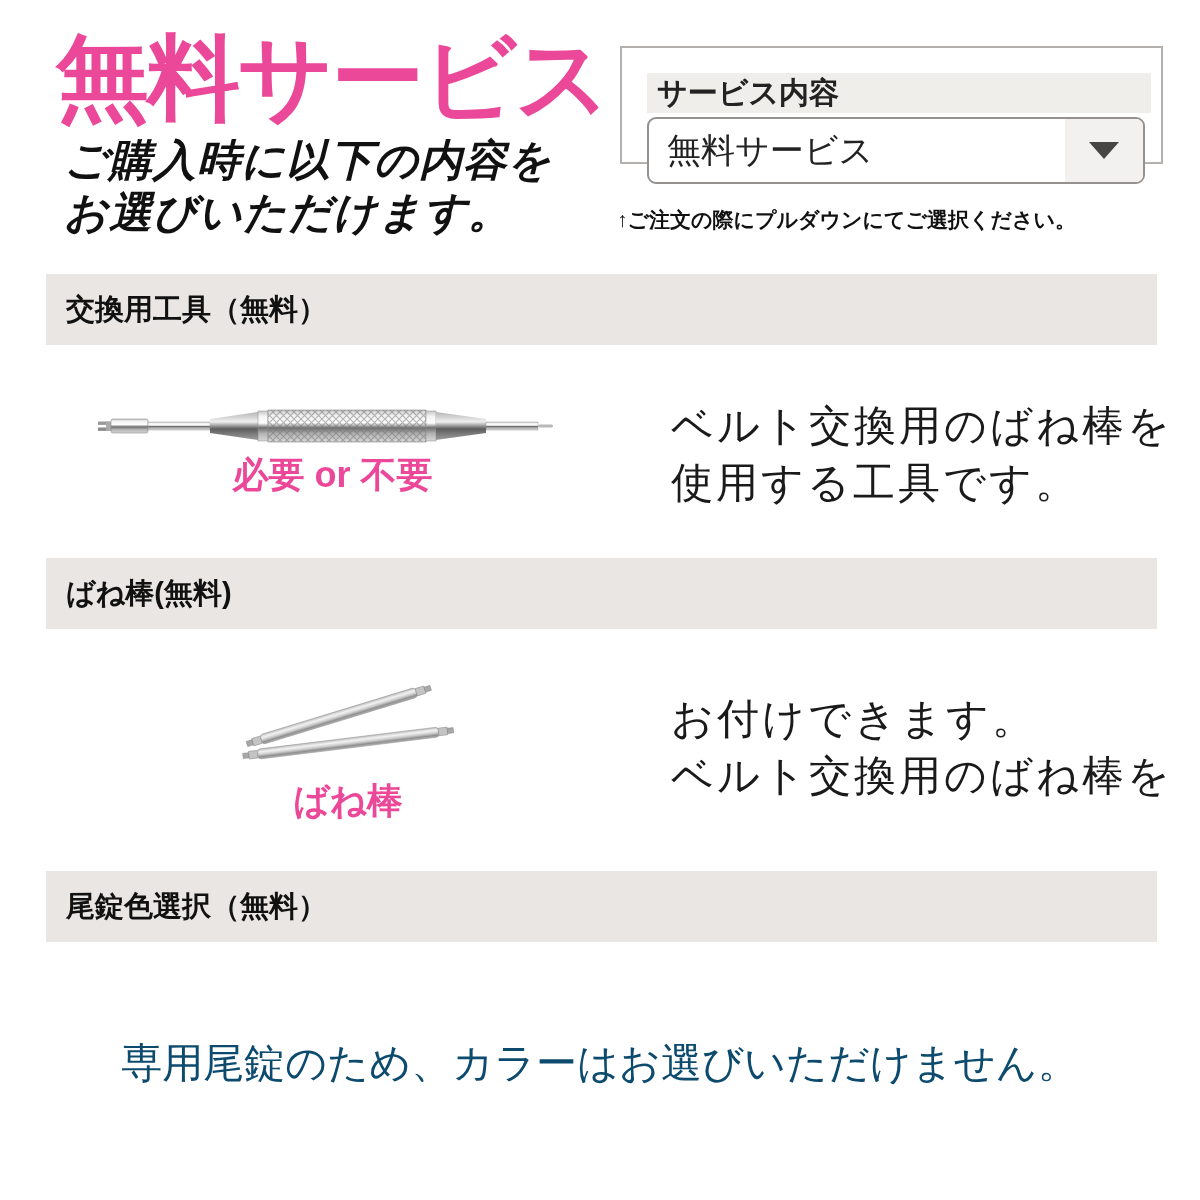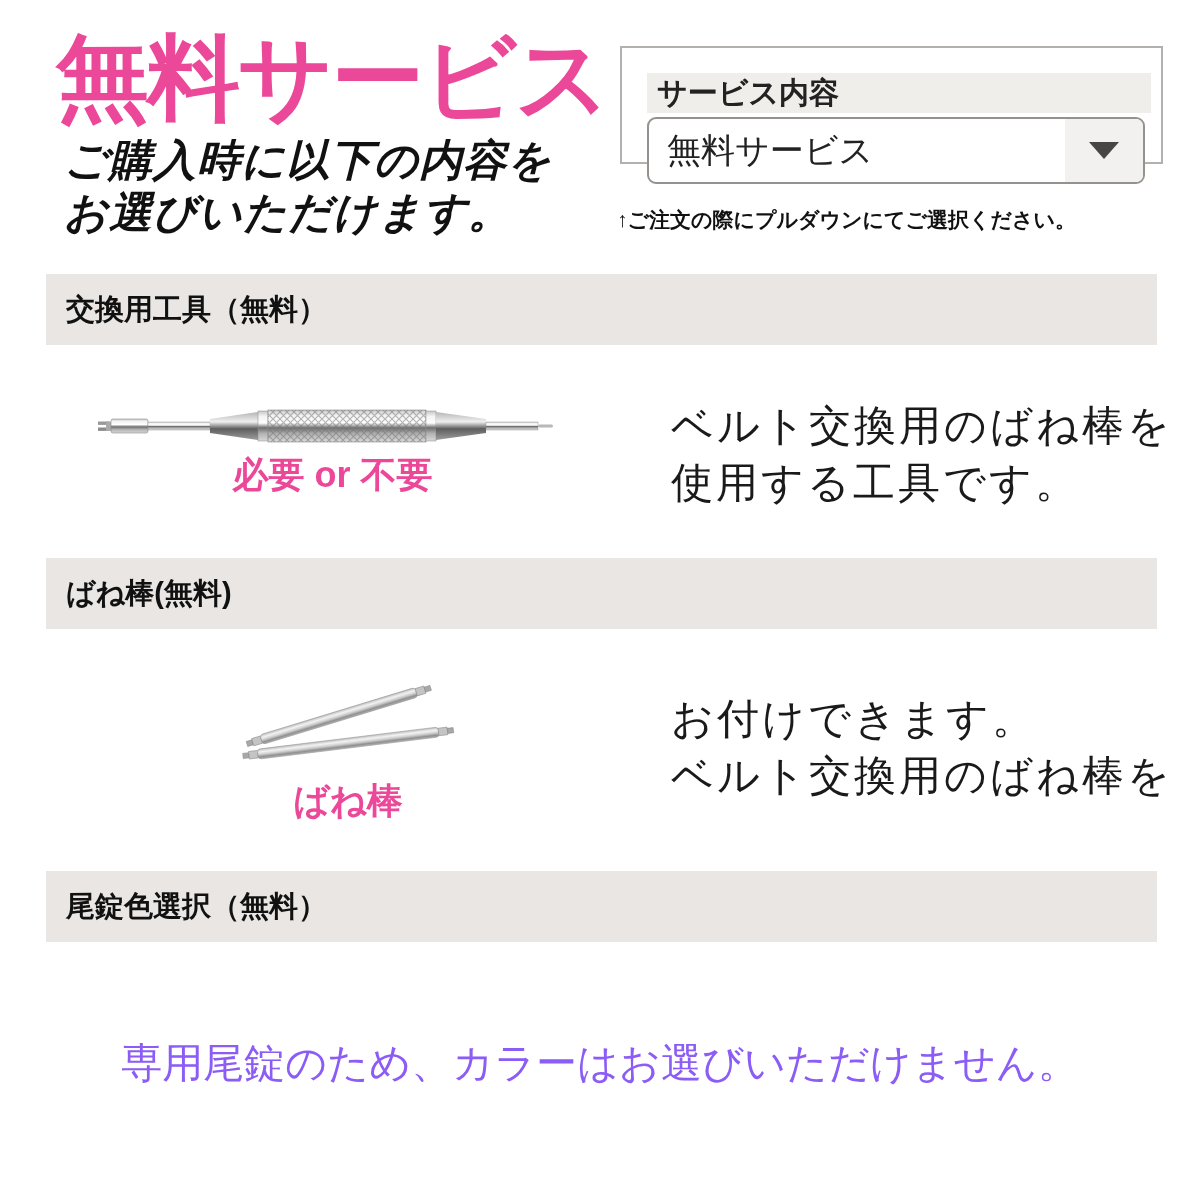--- a/index.html
+++ b/index.html
@@ -75,21 +75,21 @@
   .caption-bars{left:128px;top:777px;width:440px;}
   .desc{
     font-size:42px;font-weight:normal;color:#1a1a1a;
     line-height:1.36;letter-spacing:3px;white-space:nowrap;
   }
   .desc-1{left:671px;top:397px;}
   .desc-2{left:671px;top:690px;}
 
   .footnote{
     left:0;top:1036px;width:1200px;text-align:center;
-    font-size:41px;color:#8b5cf6;letter-spacing:0px;white-space:nowrap;
+    font-size:41px;color:#0c4a6e;letter-spacing:0px;white-space:nowrap;
   }
 
   .tool-image{left:98px;top:405px;}
   .springbars-image{left:235px;top:668px;}
 </style>
 </head>
 <body>
 
 <div class="abs main-title">無料サービス</div>
 <div class="abs subtitle">

